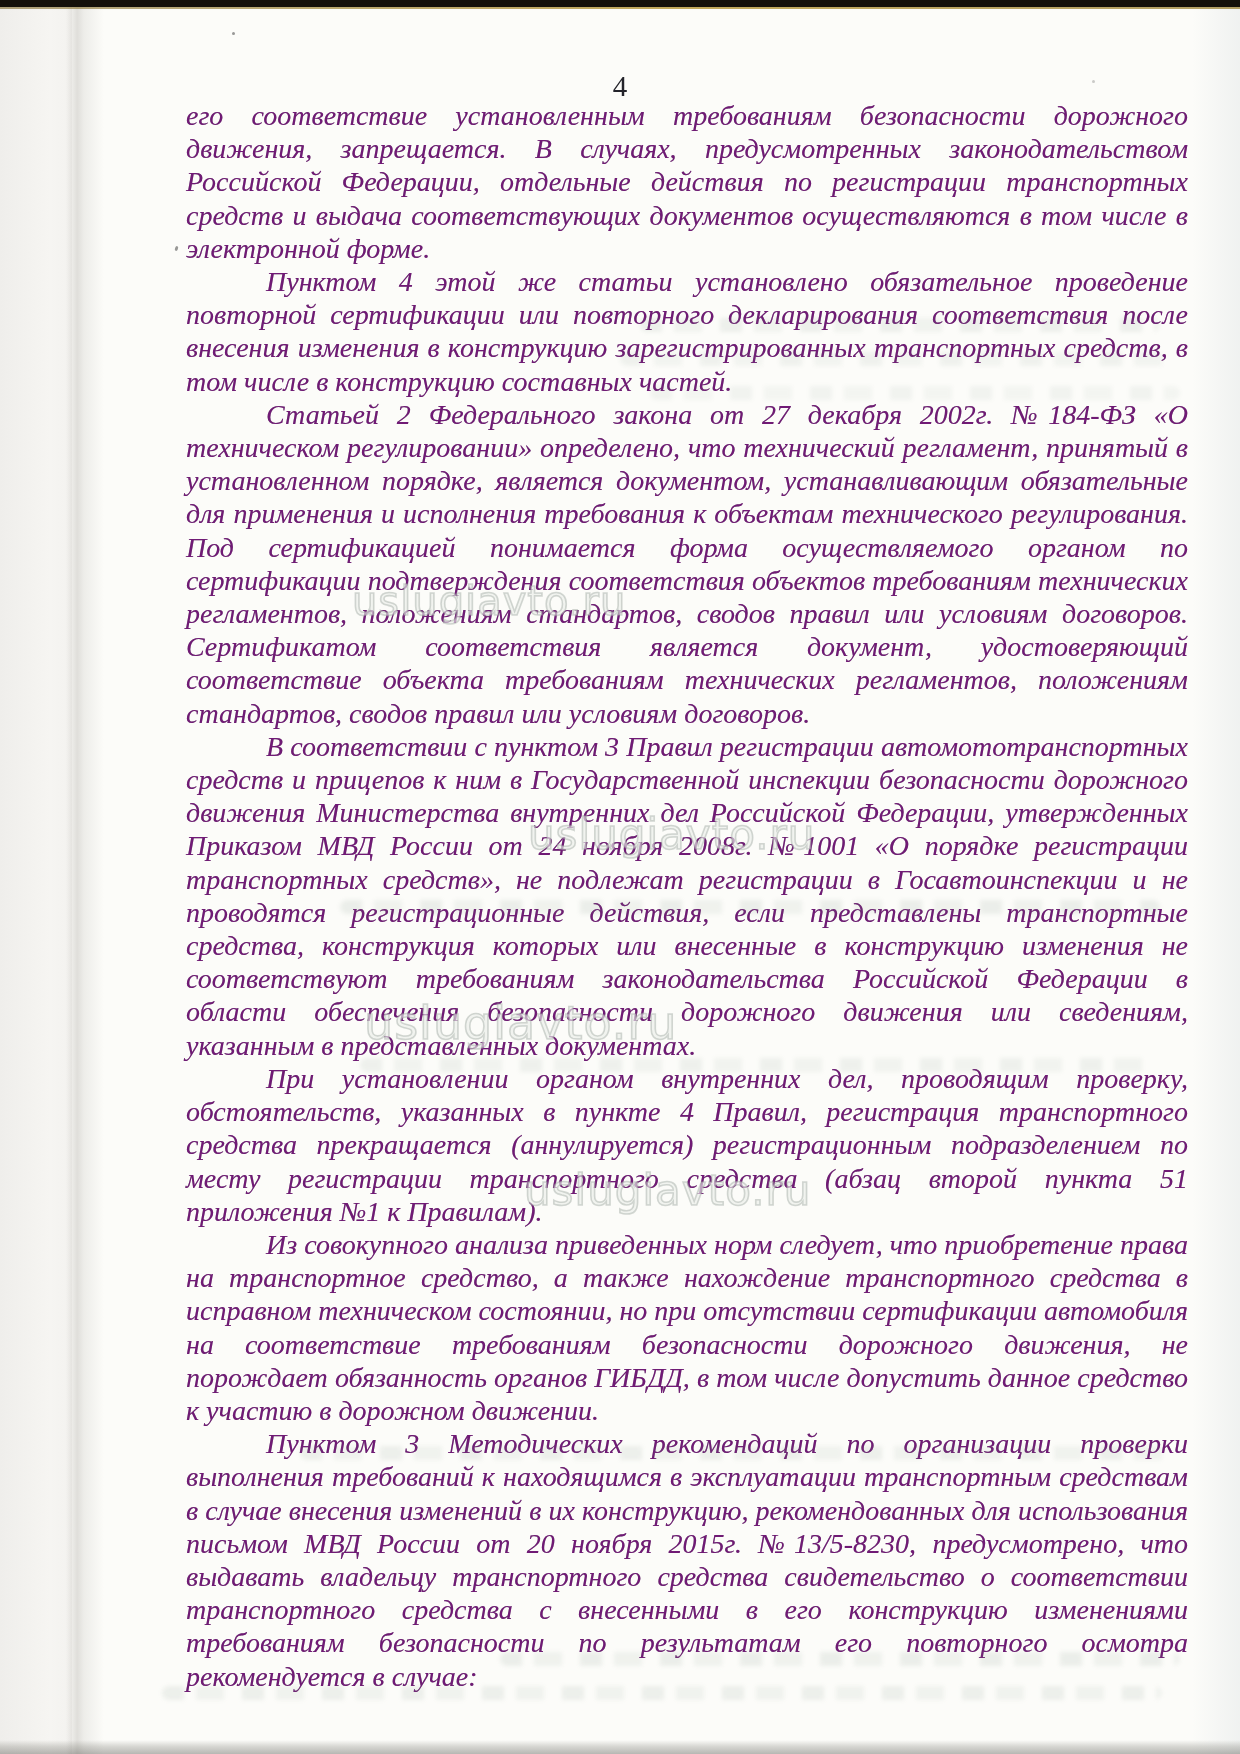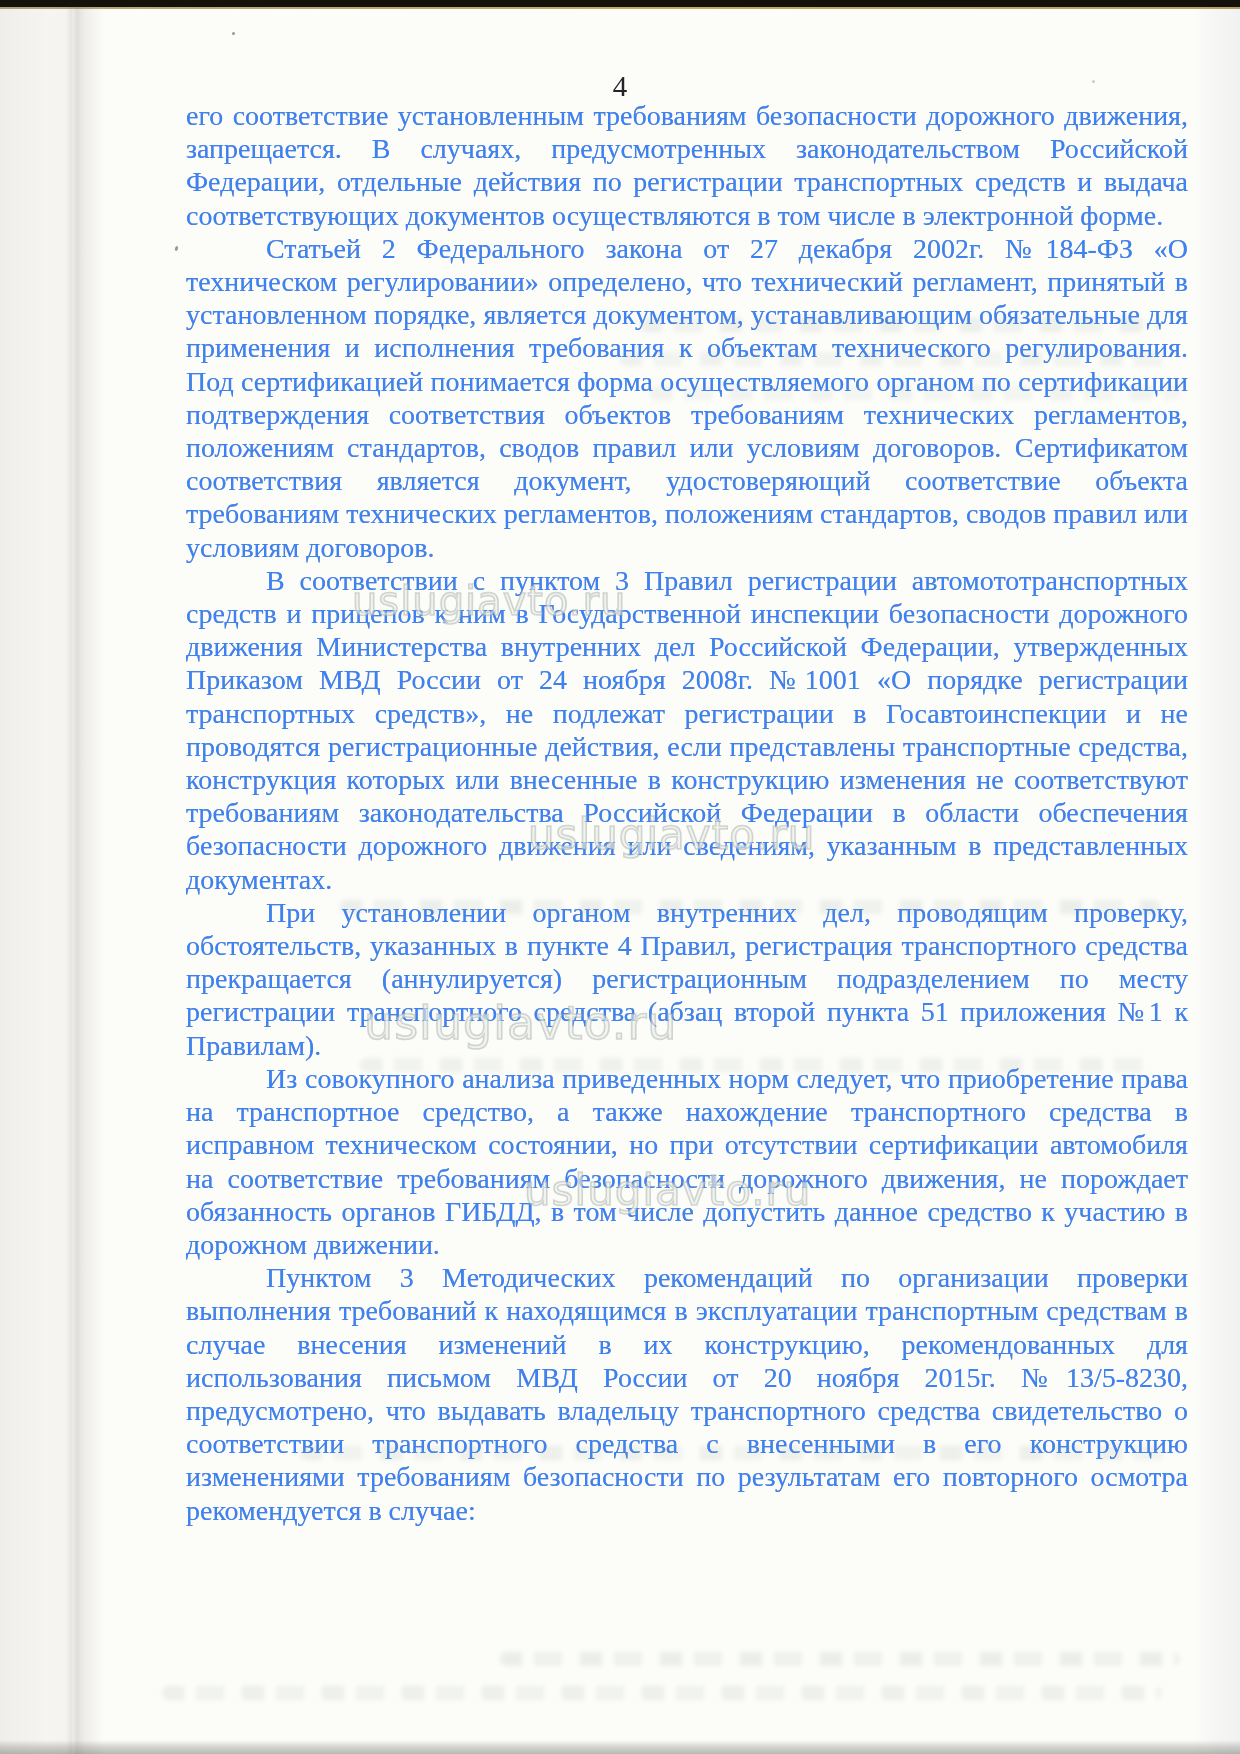--- a/index.html
+++ b/index.html
@@ -47,23 +47,24 @@
     background: linear-gradient(to bottom, rgba(120,120,112,0), rgba(120,120,112,0.28) 45%, rgba(88,88,82,0.42));
   }
   .page-number {
     position: absolute; left: 596px; top: 70px; width: 48px;
     text-align: center;
     font-size: 29px; color: #23232a;
   }
   .body-text {
     position: absolute; left: 186px; top: 99px; width: 1002px;
     font-size: 28px; line-height: 33.2px;
-    color: #3b82f6;
+    color: #701a75;
     text-align: justify;
     text-shadow: 0 0 0.5px rgba(50,50,60,0.45);
+    font-style: italic;
   }
   .body-text p { margin: 0; padding: 0; text-indent: 80px; }
   .body-text p.no-indent { text-indent: 0; }
   
   .wm {
     position: absolute;
     font-family: "DejaVu Sans", sans-serif;
     font-weight: 400;
     white-space: nowrap;
     letter-spacing: 1px;
@@ -108,20 +109,21 @@
   <div class="left-strip"></div>
   <div class="fold-shadow"></div>
   <div class="right-tint"></div>
   <div class="top-band"></div>
   <div class="top-gold"></div>
 
   <div class="page-number">4</div>
 
   <div class="body-text">
     <p class="no-indent">его соответствие установленным требованиям безопасности дорожного движения, запрещается. В случаях, предусмотренных законодательством Российской Федерации, отдельные действия по регистрации транспортных средств и выдача соответствующих документов осуществляются в том числе в электронной форме.</p>
+    <p>Пунктом 4 этой же статьи установлено обязательное проведение повторной сертификации или повторного декларирования соответствия после внесения изменения в конструкцию зарегистрированных транспортных средств, в том числе в конструкцию составных частей.</p>
     <p>Статьей 2 Федерального закона от 27 декабря 2002г. №184-ФЗ «О техническом регулировании» определено, что технический регламент, принятый в установленном порядке, является документом, устанавливающим обязательные для применения и исполнения требования к объектам технического регулирования. Под сертификацией понимается форма осуществляемого органом по сертификации подтверждения соответствия объектов требованиям технических регламентов, положениям стандартов, сводов правил или условиям договоров. Сертификатом соответствия является документ, удостоверяющий соответствие объекта требованиям технических регламентов, положениям стандартов, сводов правил или условиям договоров.</p>
     <p>В соответствии с пунктом 3 Правил регистрации автомототранспортных средств и прицепов к ним в Государственной инспекции безопасности дорожного движения Министерства внутренних дел Российской Федерации, утвержденных Приказом МВД России от 24 ноября 2008г. №1001 «О порядке регистрации транспортных средств», не подлежат регистрации в Госавтоинспекции и не проводятся регистрационные действия, если представлены транспортные средства, конструкция которых или внесенные в конструкцию изменения не соответствуют требованиям законодательства Российской Федерации в области обеспечения безопасности дорожного движения или сведениям, указанным в представленных документах.</p>
     <p>При установлении органом внутренних дел, проводящим проверку, обстоятельств, указанных в пункте 4 Правил, регистрация транспортного средства прекращается (аннулируется) регистрационным подразделением по месту регистрации транспортного средства (абзац второй пункта 51 приложения №1 к Правилам).</p>
     <p>Из совокупного анализа приведенных норм следует, что приобретение права на транспортное средство, а также нахождение транспортного средства в исправном техническом состоянии, но при отсутствии сертификации автомобиля на соответствие требованиям безопасности дорожного движения, не порождает обязанность органов ГИБДД, в том числе допустить данное средство к участию в дорожном движении.</p>
     <p>Пунктом 3 Методических рекомендаций по организации проверки выполнения требований к находящимся в эксплуатации транспортным средствам в случае внесения изменений в их конструкцию, рекомендованных для использования письмом МВД России от 20 ноября 2015г. №13/5-8230, предусмотрено, что выдавать владельцу транспортного средства свидетельство о соответствии транспортного средства с внесенными в его конструкцию изменениями требованиям безопасности по результатам его повторного осмотра рекомендуется в случае:</p>
   </div>
 
   <div class="wm wm1">uslugiavto.ru</div>
   <div class="wm wm2">uslugiavto.ru</div>
   <div class="wm wm3">uslugiavto.ru</div>

